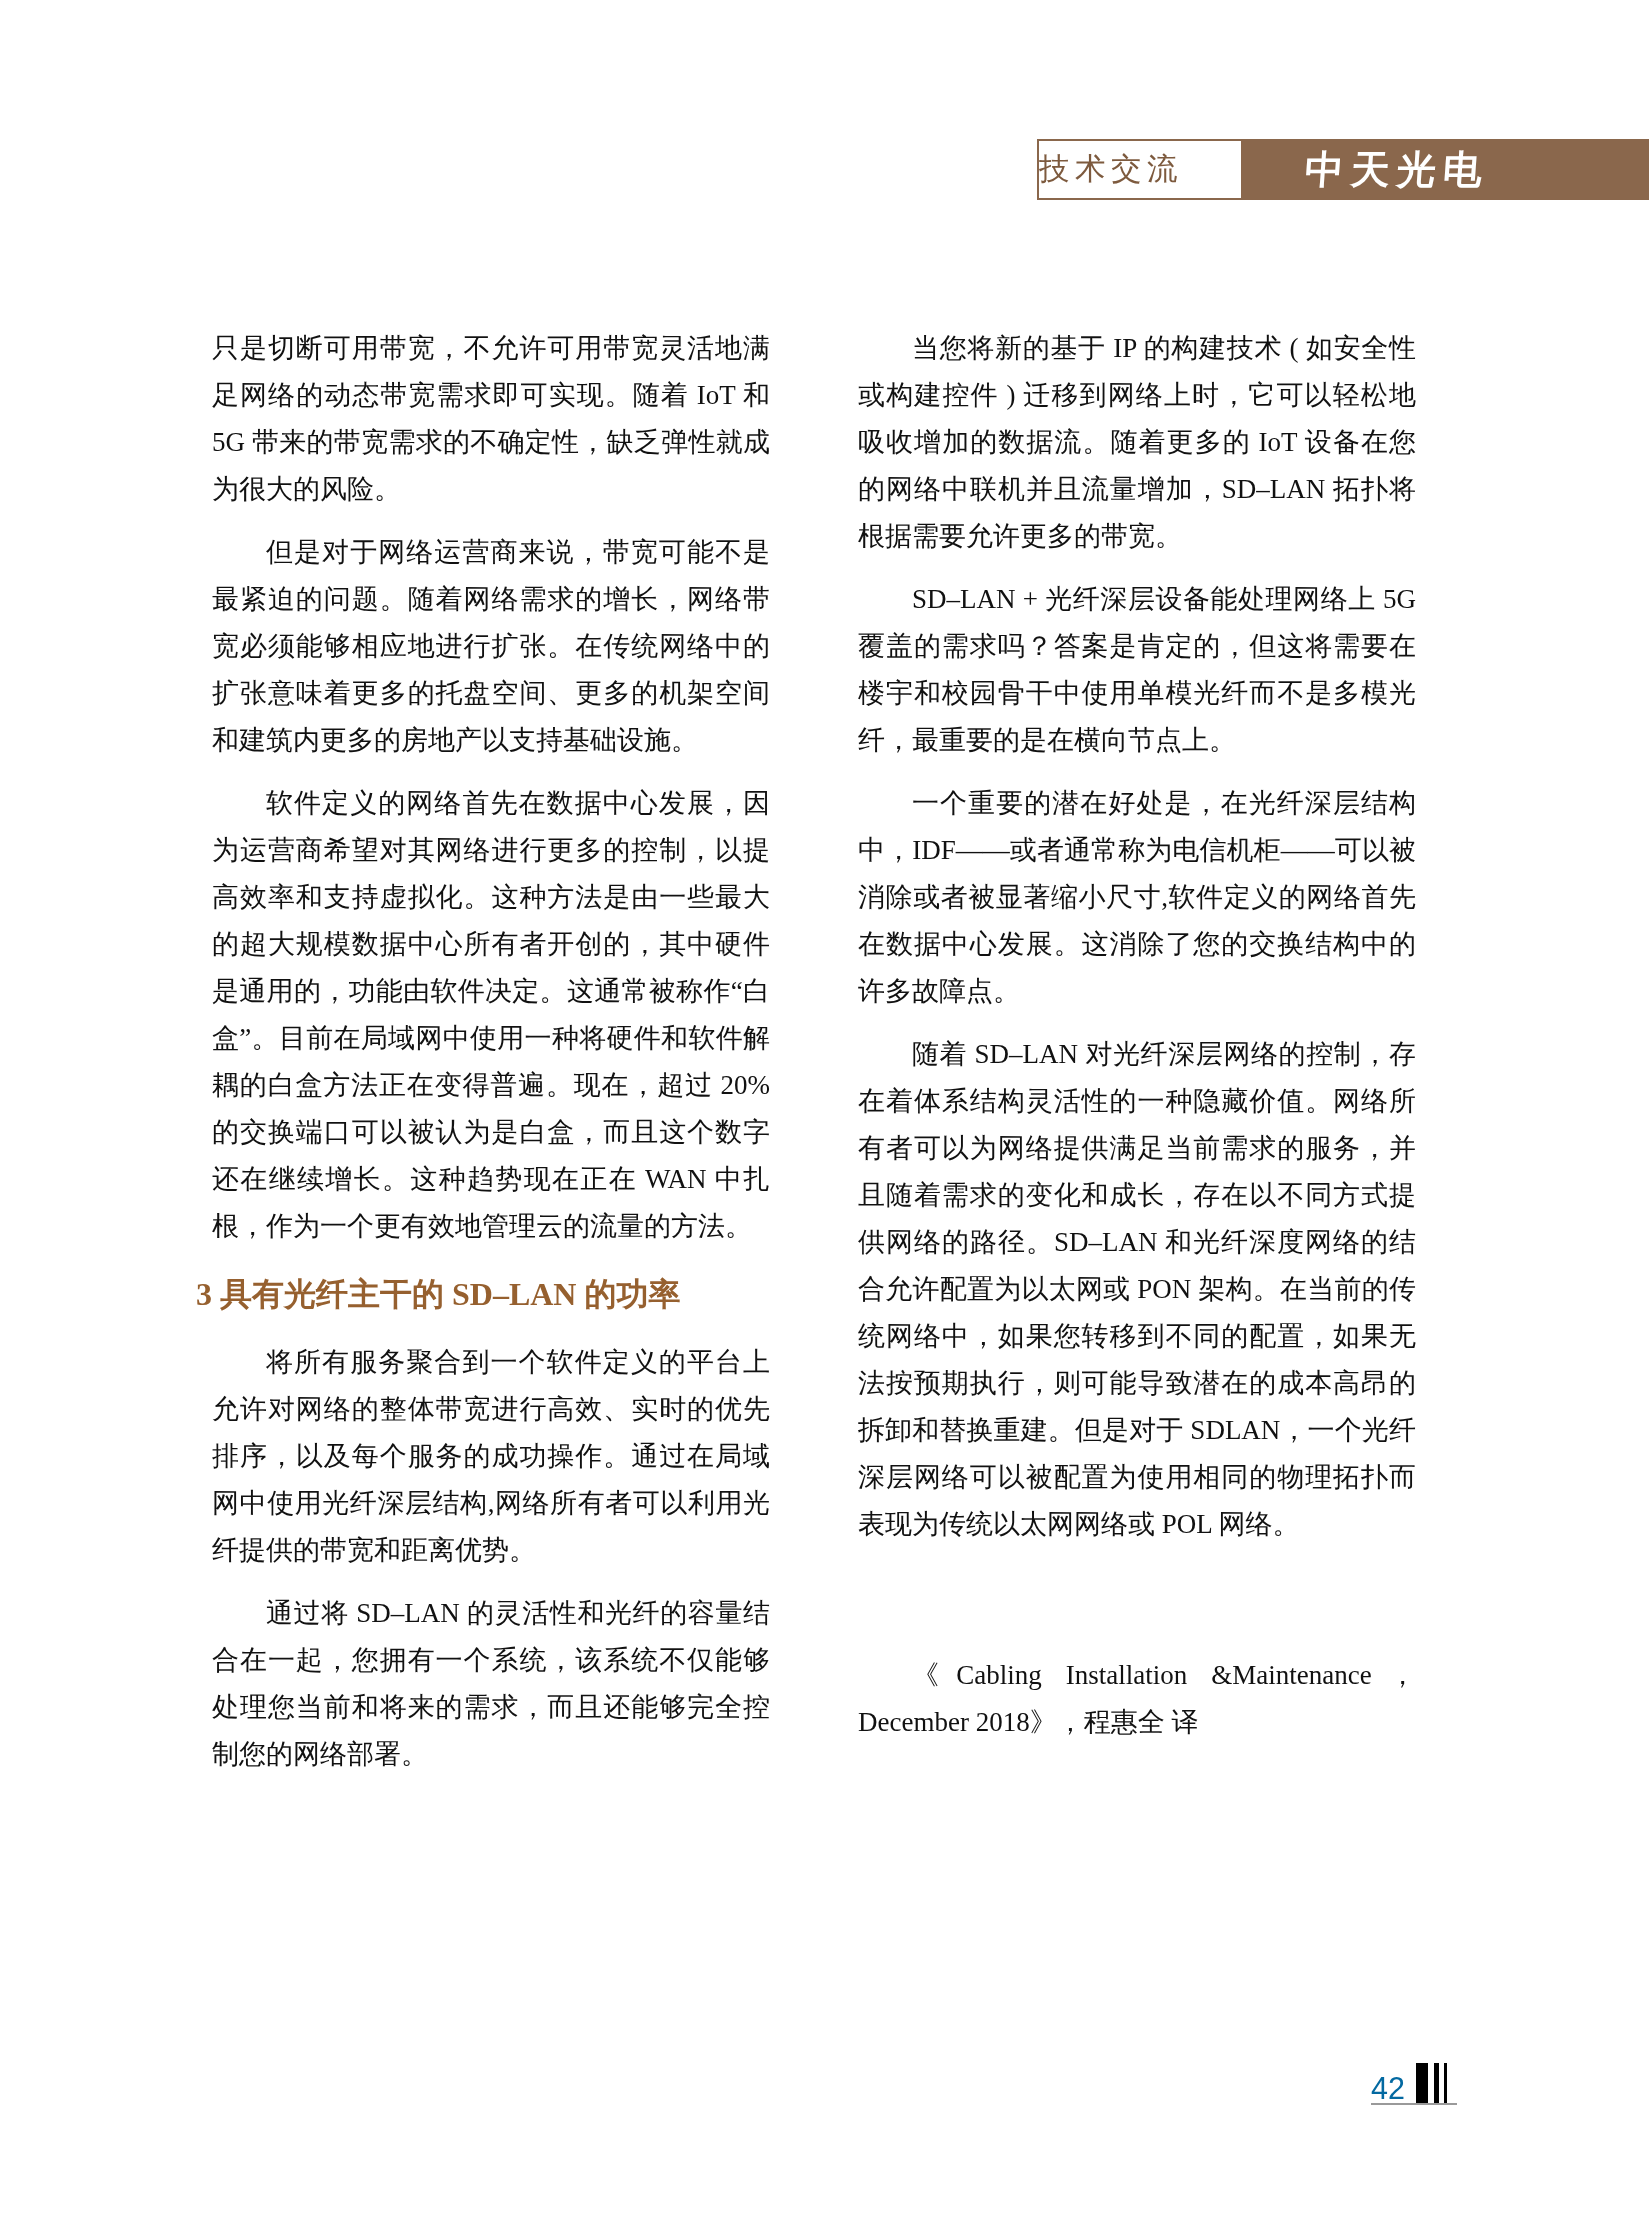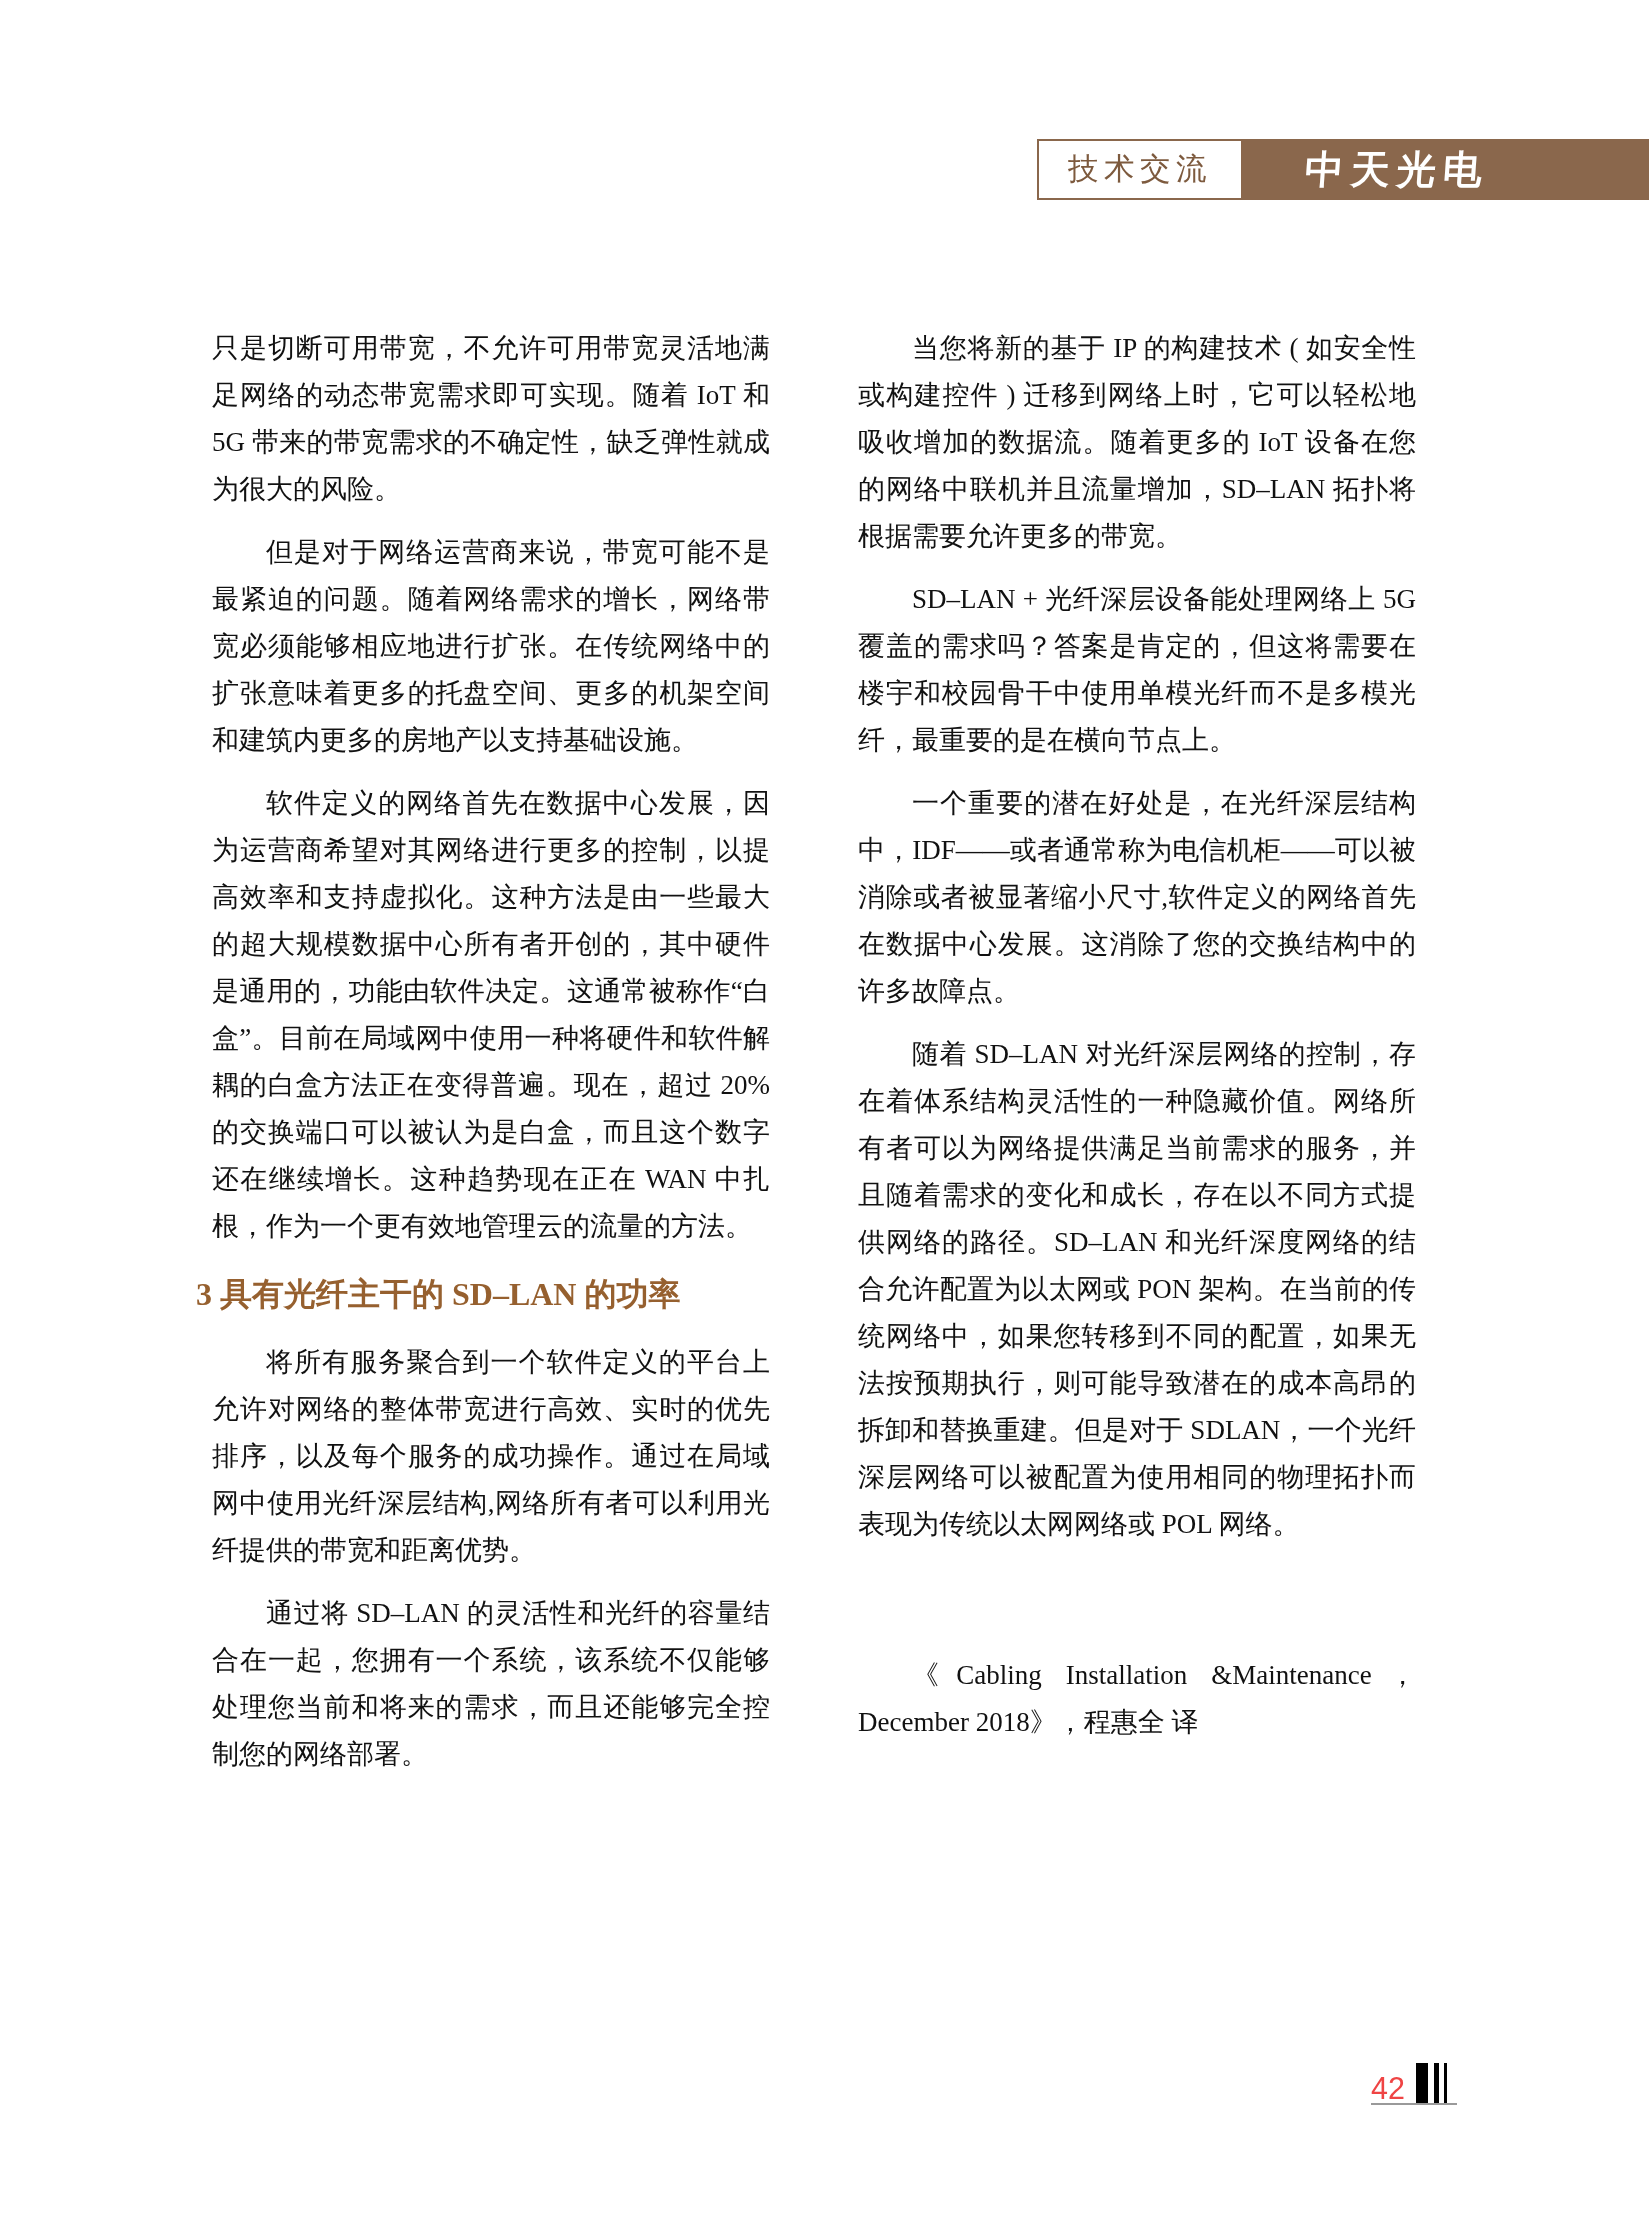--- a/index.html
+++ b/index.html
@@ -14,21 +14,21 @@
 
   
   .header{
     position:absolute;left:1037px;top:139px;right:0;height:61px;
     display:flex;align-items:stretch;
   }
   .header-tab{
     width:206px;box-sizing:border-box;
     background:#ffffff;
     border:2.8px solid #8a674c;
-    display:flex;align-items:center;justify-content:center;
+    display:flex;align-items:center;
     font-family:"Liberation Sans","DejaVu Sans",sans-serif;
     font-size:30.5px;letter-spacing:5.5px;color:#7d5a3e;
   }
   .header-bar{
     flex:1;background:#8a674c;
     display:flex;align-items:center;
     padding-left:62px;
   }
   .header-logo{
     color:#ffffff;font-weight:bold;
@@ -57,21 +57,21 @@
 
   
   .pageno-wrap{
     position:absolute;left:1371px;top:2061px;
     width:86px;height:42px;
     border-bottom:2.1px solid #9a9a9a;
     display:flex;align-items:flex-end;
   }
   .pageno{
     font-family:"Liberation Sans","DejaVu Sans",sans-serif;
-    font-size:30.5px;line-height:1;color:#ef4444;
+    font-size:30.5px;line-height:1;color:#0369a1;
     margin-right:11px;
   }
   .bar{display:inline-block;background:#000;height:40px;}
   .bar-1{width:12.5px;}
   .bar-2{width:5.5px;margin-left:5.5px;}
   .bar-3{width:2.8px;margin-left:4.9px;}
 </style>
 </head>
 <body>
 

